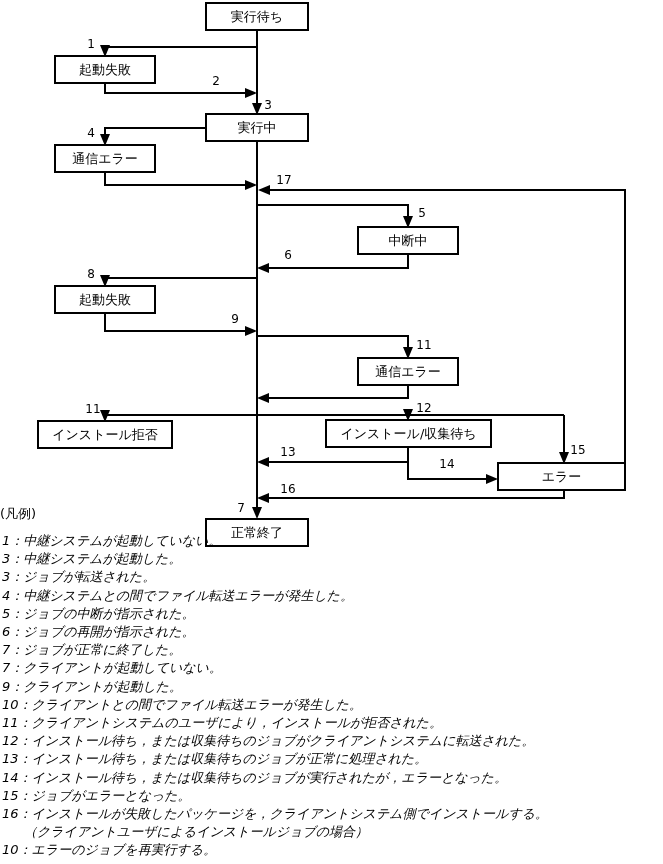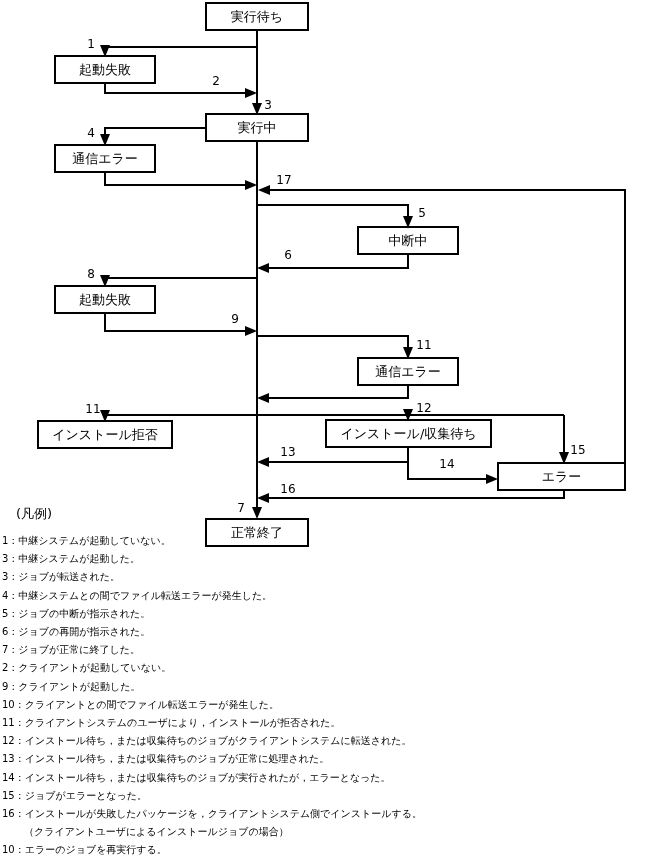--- a/index.html
+++ b/index.html
@@ -66,36 +66,37 @@
   #legend-area {
     position: absolute;
     left: 0;
     top: 505px;
     width: 663px;
   }
   .legend-title {
     font-family: "DejaVu Sans", "Liberation Sans", sans-serif;
     font-size: 13px;
     line-height: 18px;
-    padding-left: 16px;
+    padding-left: 0;
     white-space: pre;
   }
   #legend-list {
     margin: 0;
     padding: 0;
     list-style: none;
     padding-left: 2px;
     margin-top: 9px;
   }
   #legend-list li {
     font-family: "DejaVu Sans", "Liberation Sans", sans-serif;
-    font-size: 10px;
+    font-size: 13px;
     line-height: 18.2px;
     white-space: pre;
     letter-spacing: 0px;
+    font-style: italic;
   }
   .legend-cont {
     padding-left: 22px;
   }
 </style>
 </head>
 <body>
 
 <div id="page">
 
@@ -246,21 +247,21 @@
   <div id="legend-area">
     <div class="legend-title">(凡例)</div>
     <ul id="legend-list">
       <li>1：中継システムが起動していない。</li>
       <li>3：中継システムが起動した。</li>
       <li>3：ジョブが転送された。</li>
       <li>4：中継システムとの間でファイル転送エラーが発生した。</li>
       <li>5：ジョブの中断が指示された。</li>
       <li>6：ジョブの再開が指示された。</li>
       <li>7：ジョブが正常に終了した。</li>
-      <li>2：クライアントが起動していない。</li>
+      <li>7：クライアントが起動していない。</li>
       <li>9：クライアントが起動した。</li>
       <li>10：クライアントとの間でファイル転送エラーが発生した。</li>
       <li>11：クライアントシステムのユーザにより，インストールが拒否された。</li>
       <li>12：インストール待ち，または収集待ちのジョブがクライアントシステムに転送された。</li>
       <li>13：インストール待ち，または収集待ちのジョブが正常に処理された。</li>
       <li>14：インストール待ち，または収集待ちのジョブが実行されたが，エラーとなった。</li>
       <li>15：ジョブがエラーとなった。</li>
       <li>16：インストールが失敗したパッケージを，クライアントシステム側でインストールする。</li>
       <li class="legend-cont">（クライアントユーザによるインストールジョブの場合）</li>
       <li>10：エラーのジョブを再実行する。</li>

